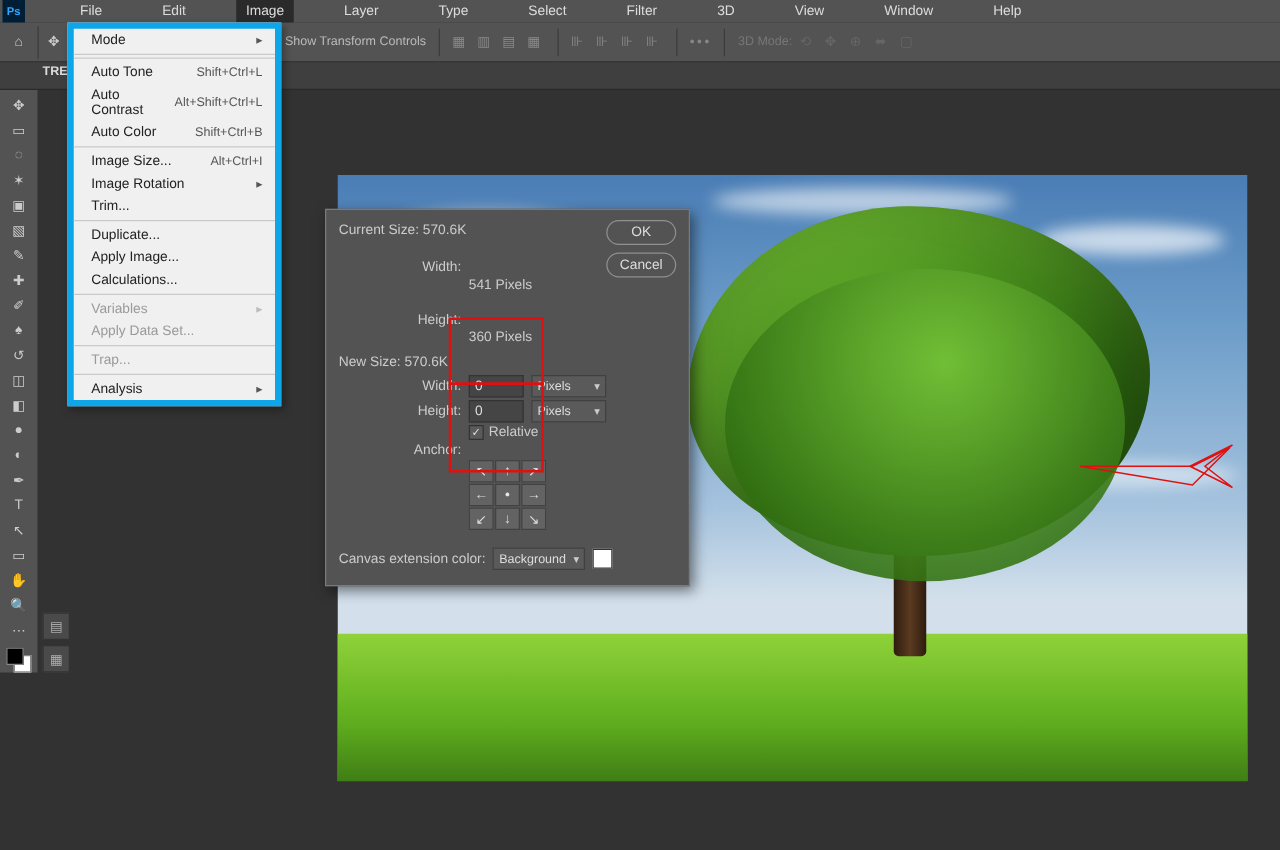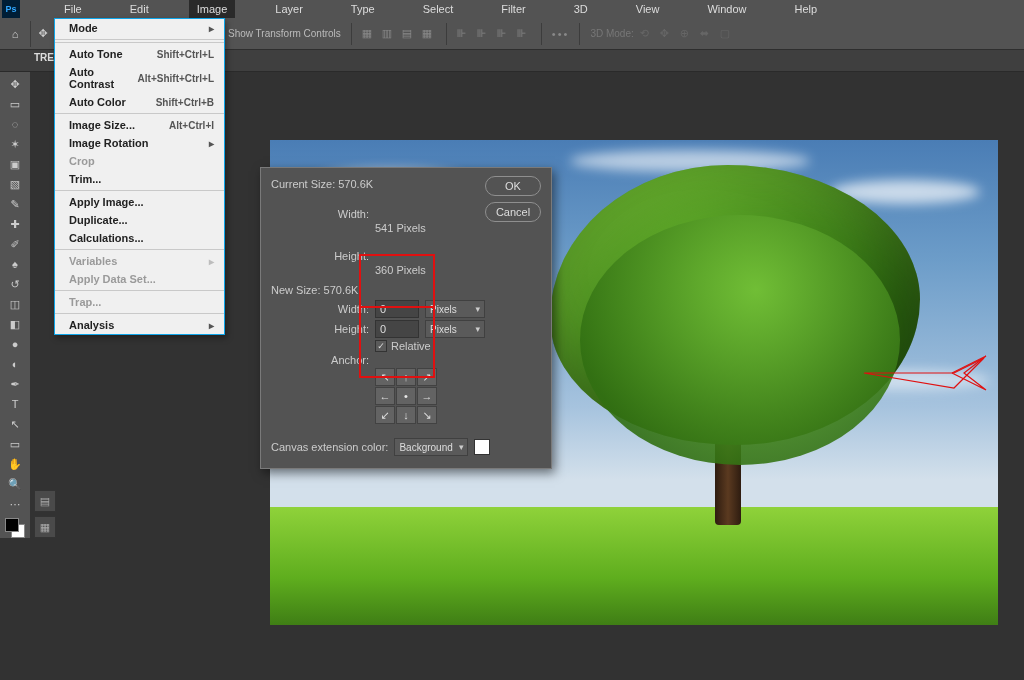--- a/index.html
+++ b/index.html
@@ -36,21 +36,21 @@
 .minipanel .p{width:22px;height:22px;background:#4a4a4a;border:1px solid #333;display:flex;align-items:center;justify-content:center;color:#aaa;}
 .doc{position:absolute;left:270px;top:140px;width:728px;height:485px;overflow:hidden;}
 .sky{position:absolute;inset:0;background:linear-gradient(#4a7db5 0%,#6d9dc9 25%,#a6c3de 55%,#d3e0eb 70%);}
 .cloud{position:absolute;background:rgba(255,255,255,.85);border-radius:50%;filter:blur(6px);}
 .grass{position:absolute;left:0;right:0;bottom:0;height:118px;background:linear-gradient(#8fd23a,#5fae1e 60%,#3f7e15);}
 .trunk{position:absolute;left:445px;bottom:100px;width:26px;height:130px;background:linear-gradient(90deg,#2e1c10,#5b3a20 50%,#2e1c10);border-radius:4px;}
 .foliage1{position:absolute;left:280px;bottom:180px;width:370px;height:280px;background:radial-gradient(circle at 40% 40%,#5fae28,#2e6b11 70%,#1e4a0b);border-radius:48% 52% 50% 50%/55% 48% 52% 45%;box-shadow:inset -30px -40px 60px rgba(0,0,0,.25),inset 30px 30px 60px rgba(160,220,80,.3);}
 .foliage2{position:absolute;left:310px;bottom:160px;width:320px;height:250px;background:radial-gradient(circle at 55% 30%,#74c238,#316f12 75%);border-radius:50%;mix-blend-mode:normal;opacity:.9;}
 
 
-.menu{position:absolute;left:54px;top:18px;width:171px;background:#f0f0f0;border:1px solid #0ea5e9;box-shadow:2px 3px 6px rgba(0,0,0,.35);color:#222;font-size:11px;font-weight:bold;}
+.menu{position:absolute;left:54px;top:18px;width:171px;background:#f0f0f0;border:5px solid #0ea5e9;box-shadow:2px 3px 6px rgba(0,0,0,.35);color:#222;font-size:11px;}
 .menu .row{display:flex;justify-content:space-between;align-items:center;padding:3px 10px 3px 14px;cursor:default;}
 .menu .row.disabled{color:#9a9a9a;}
 .menu .row.sub::after{content:'▸';color:#555;font-size:10px;}
 .menu .row.disabled.sub::after{color:#bdbdbd;}
 .menu .row.hl{background:#1e90ff;color:#fff;}
 .menu hr{border:none;border-top:1px solid #c9c9c9;margin:2px 0;}
 .menu .sc{color:#555;font-size:10px;}
 .menu .row.hl .sc{color:#fff;}
 
 
@@ -200,32 +200,29 @@
       <span class="sc">Shift+Ctrl+B</span>
     </div>
     <hr>
     <div class="row">
       <span>Image Size...</span>
       <span class="sc">Alt+Ctrl+I</span>
     </div>
     <div class="row sub">
       <span>Image Rotation</span>
     </div>
-    <div class="row disabled">
-      <span>Crop</span>
-    </div>
     <div class="row">
       <span>Trim...</span>
     </div>
     <hr>
     <div class="row">
+      <span>Duplicate...</span>
+    </div>
+    <div class="row">
       <span>Apply Image...</span>
-    </div>
-    <div class="row">
-      <span>Duplicate...</span>
     </div>
     <div class="row">
       <span>Calculations...</span>
     </div>
     <hr>
     <div class="row sub disabled">
       <span>Variables</span>
     </div>
     <div class="row disabled">
       <span>Apply Data Set...</span>

